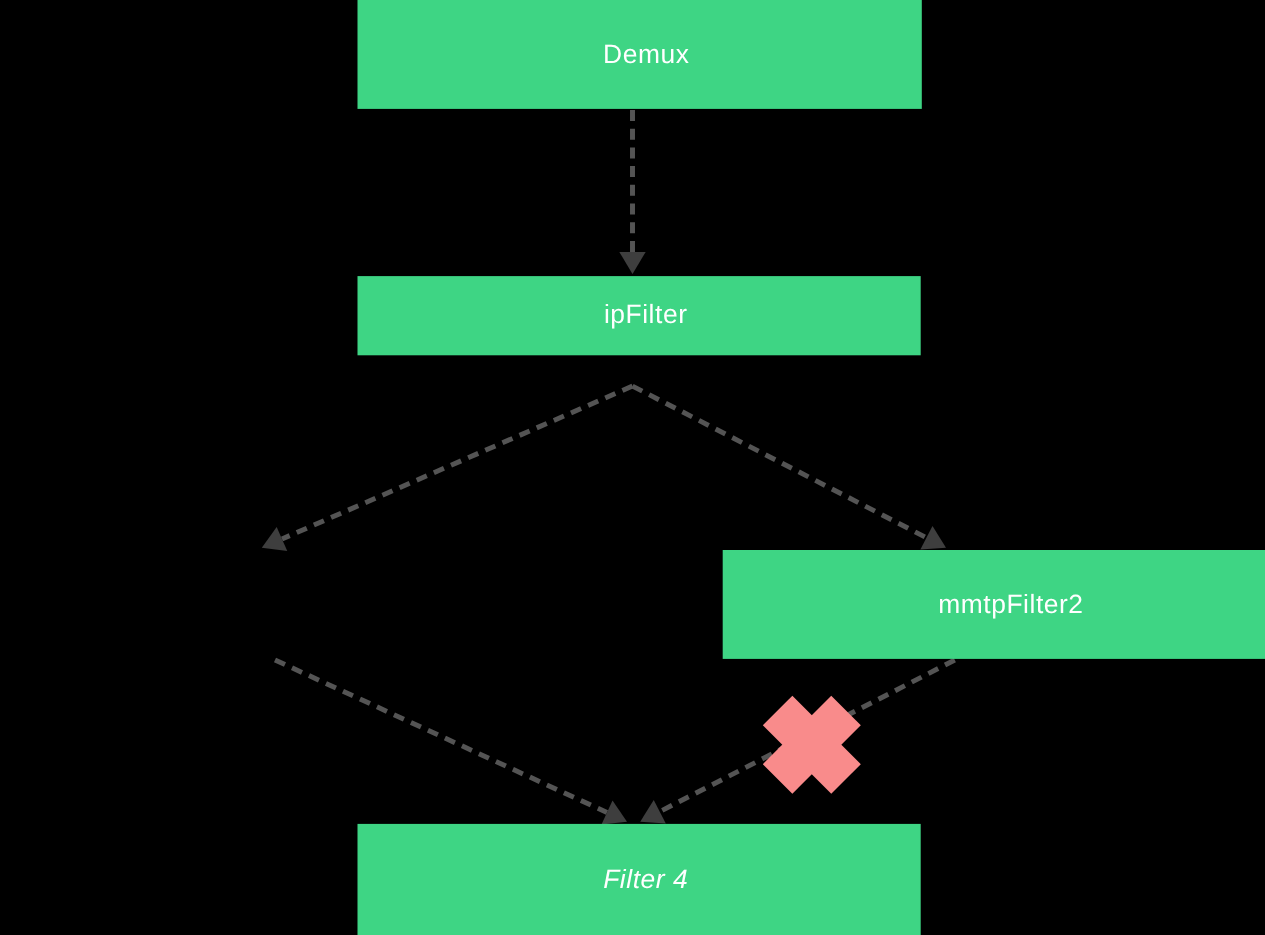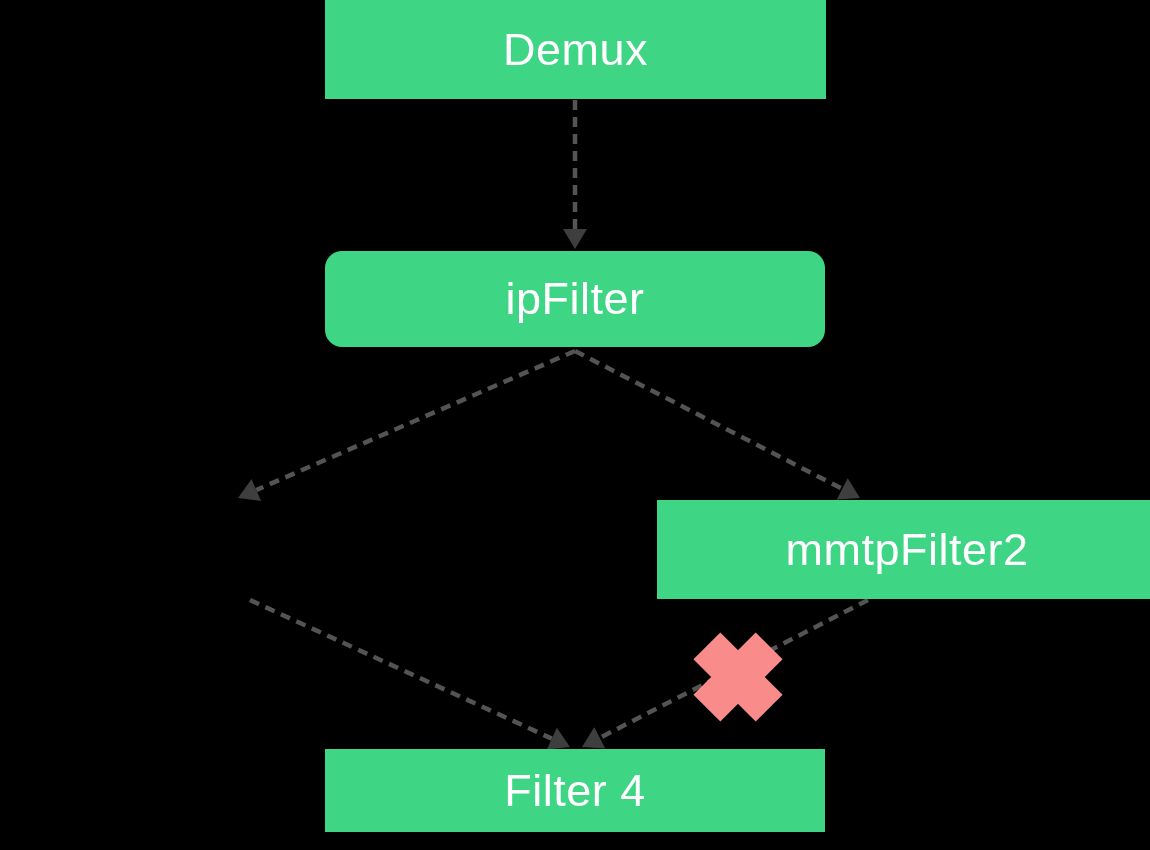--- a/index.html
+++ b/index.html
@@ -42,32 +42,33 @@
     stroke: none;
   }
   .xbar {
     fill: var(--blocked-x);
     stroke: none;
   }
   .node {
     position: absolute;
     background: var(--node-fill);
     color: var(--node-text);
-    font-size: 45px;
+    font-size: 24px;
     font-weight: 400;
     display: flex;
     align-items: center;
     justify-content: center;
     letter-spacing: 0.5px;
+    padding-left: 12px;
   }
   #node-demux       { left: 325px; top: 0px;   width: 501px; height: 99px; }
-  #node-ipFilter    { left: 325px; top: 251px; width: 500px; height: 96px; border-radius: 17px; }
+  #node-ipFilter    { left: 325px; top: 251px; width: 500px; height: 72px; }
   #node-mmtpFilter1 { left: 0px;   top: 500px; width: 500px; height: 99px; }
   #node-mmtpFilter2 { left: 657px; top: 500px; width: 500px; height: 99px; }
-  #node-filter4     { left: 325px; top: 749px; width: 500px; height: 83px; }
+  #node-filter4     { left: 325px; top: 749px; width: 500px; height: 101px; font-style: italic; }
 </style>
 </head>
 <body>
 
 <div id="stage">
 
   <svg id="edges-layer" viewBox="0 0 1150 850" xmlns="http://www.w3.org/2000/svg">
       <line x1="575" y1="100" x2="575" y2="229" class="edge"></line>
       <polygon points="575,249 563,229 587,229" class="arrowhead"></polygon>
       <line x1="575" y1="351" x2="256.33187504091694" y2="490.0036034687988" class="edge"></line>

